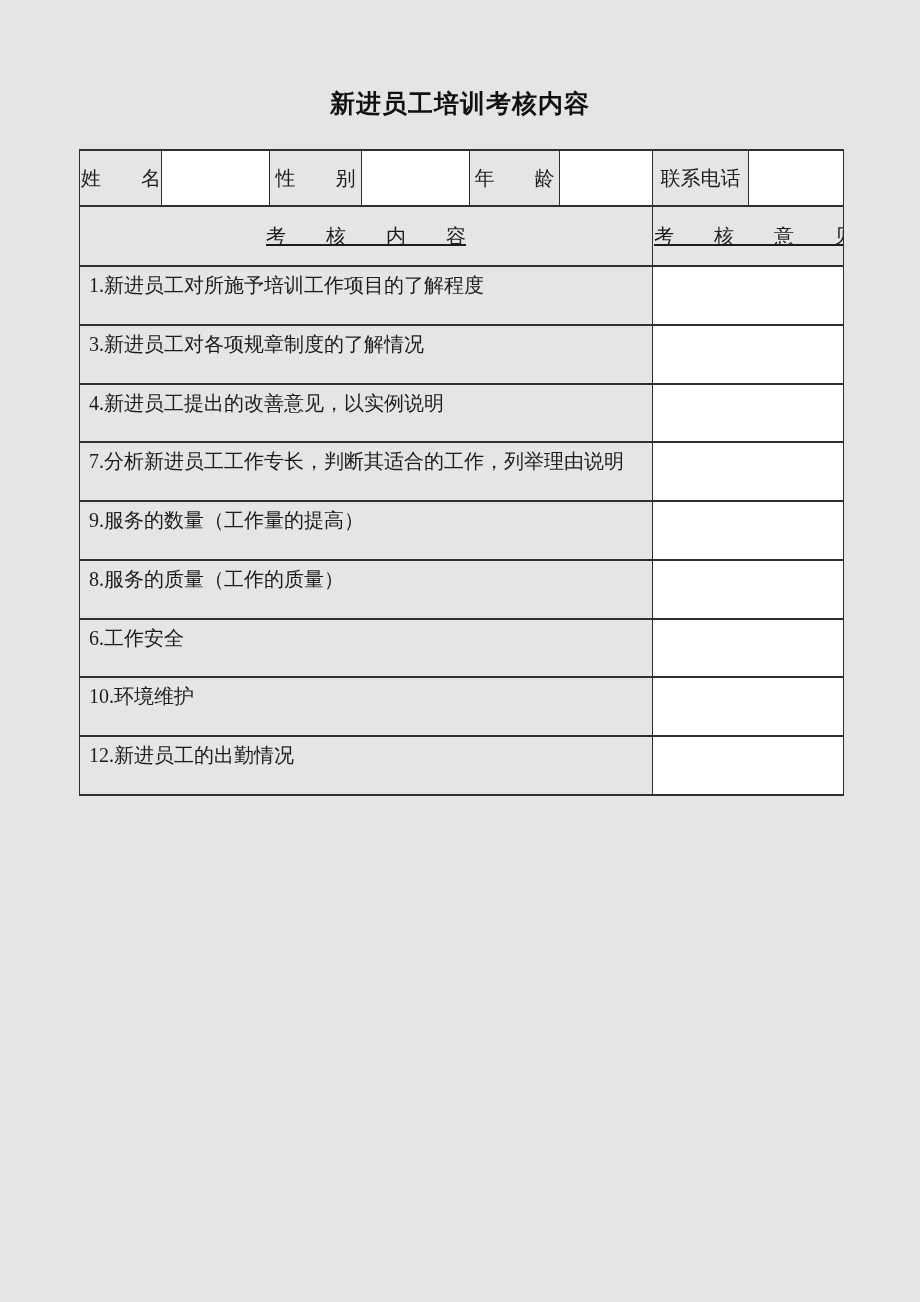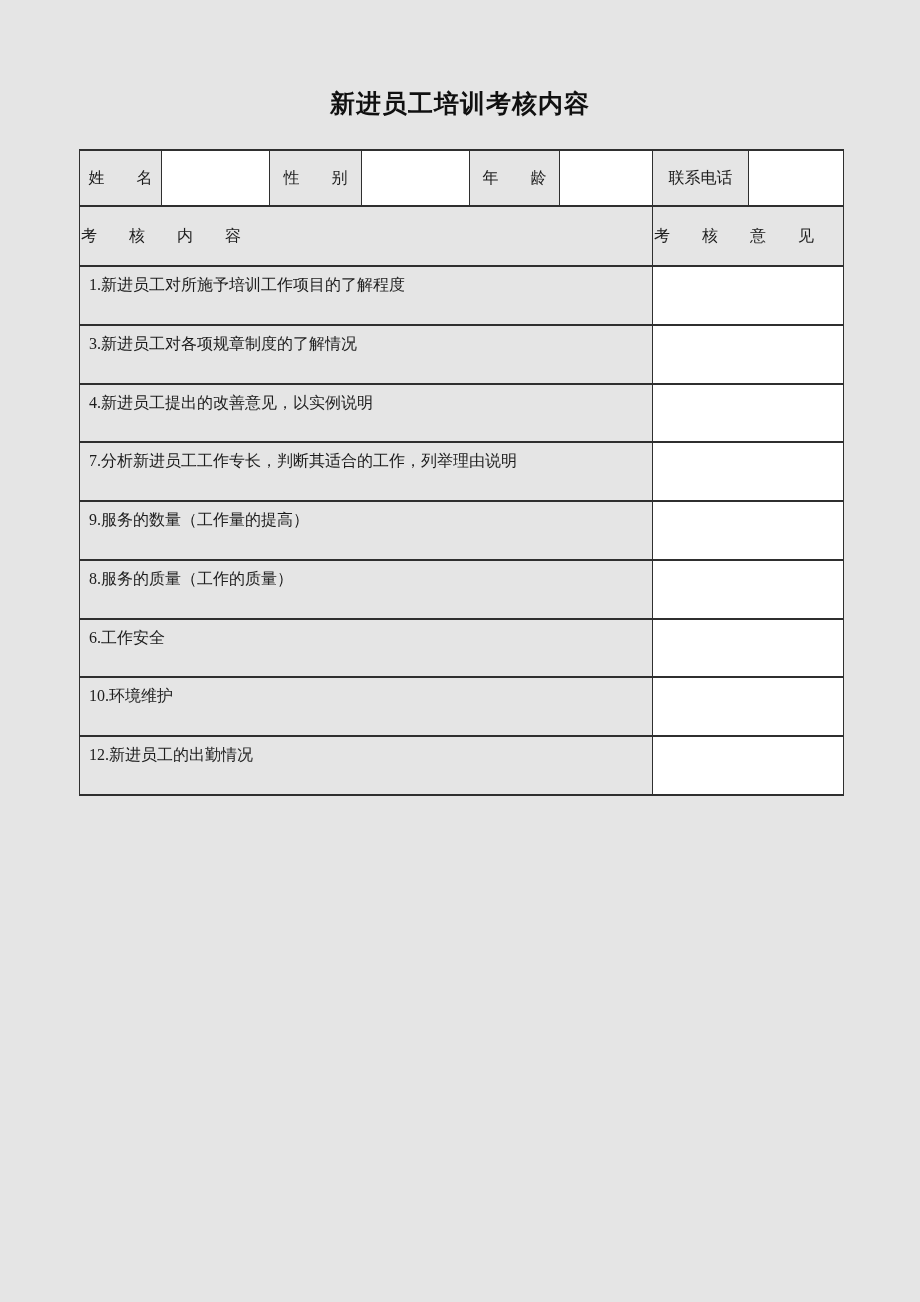--- a/index.html
+++ b/index.html
@@ -30,35 +30,36 @@
     margin: 29px 0 0 79px;
     border-collapse: collapse;
     table-layout: fixed;
     width: 764px;
   }
   table.form-table td {
     border-left: 1px solid #2f2f2f;
     border-right: 1px solid #2f2f2f;
     border-top: 2px solid #2f2f2f;
     border-bottom: 2px solid #2f2f2f;
-    font-size: 16px;
+    font-size: 20px;
     overflow: hidden;
     box-sizing: border-box;
   }
   tr.info-row td {
     height: 56px;
     text-align: center;
     vertical-align: middle;
     white-space: nowrap;
   }
   tr.header-row td {
     height: 60px;
-    text-align: left;
+    text-align: center;
     vertical-align: middle;
     white-space: nowrap;
+    text-decoration: underline;
   }
   tr.item-row td {
     height: 58.75px;
     vertical-align: top;
   }
   tr.item-row td.content-cell {
     padding: 8px 6px 0 9px;
     line-height: 20px;
   }
   td.value-cell, td.opinion-cell {

